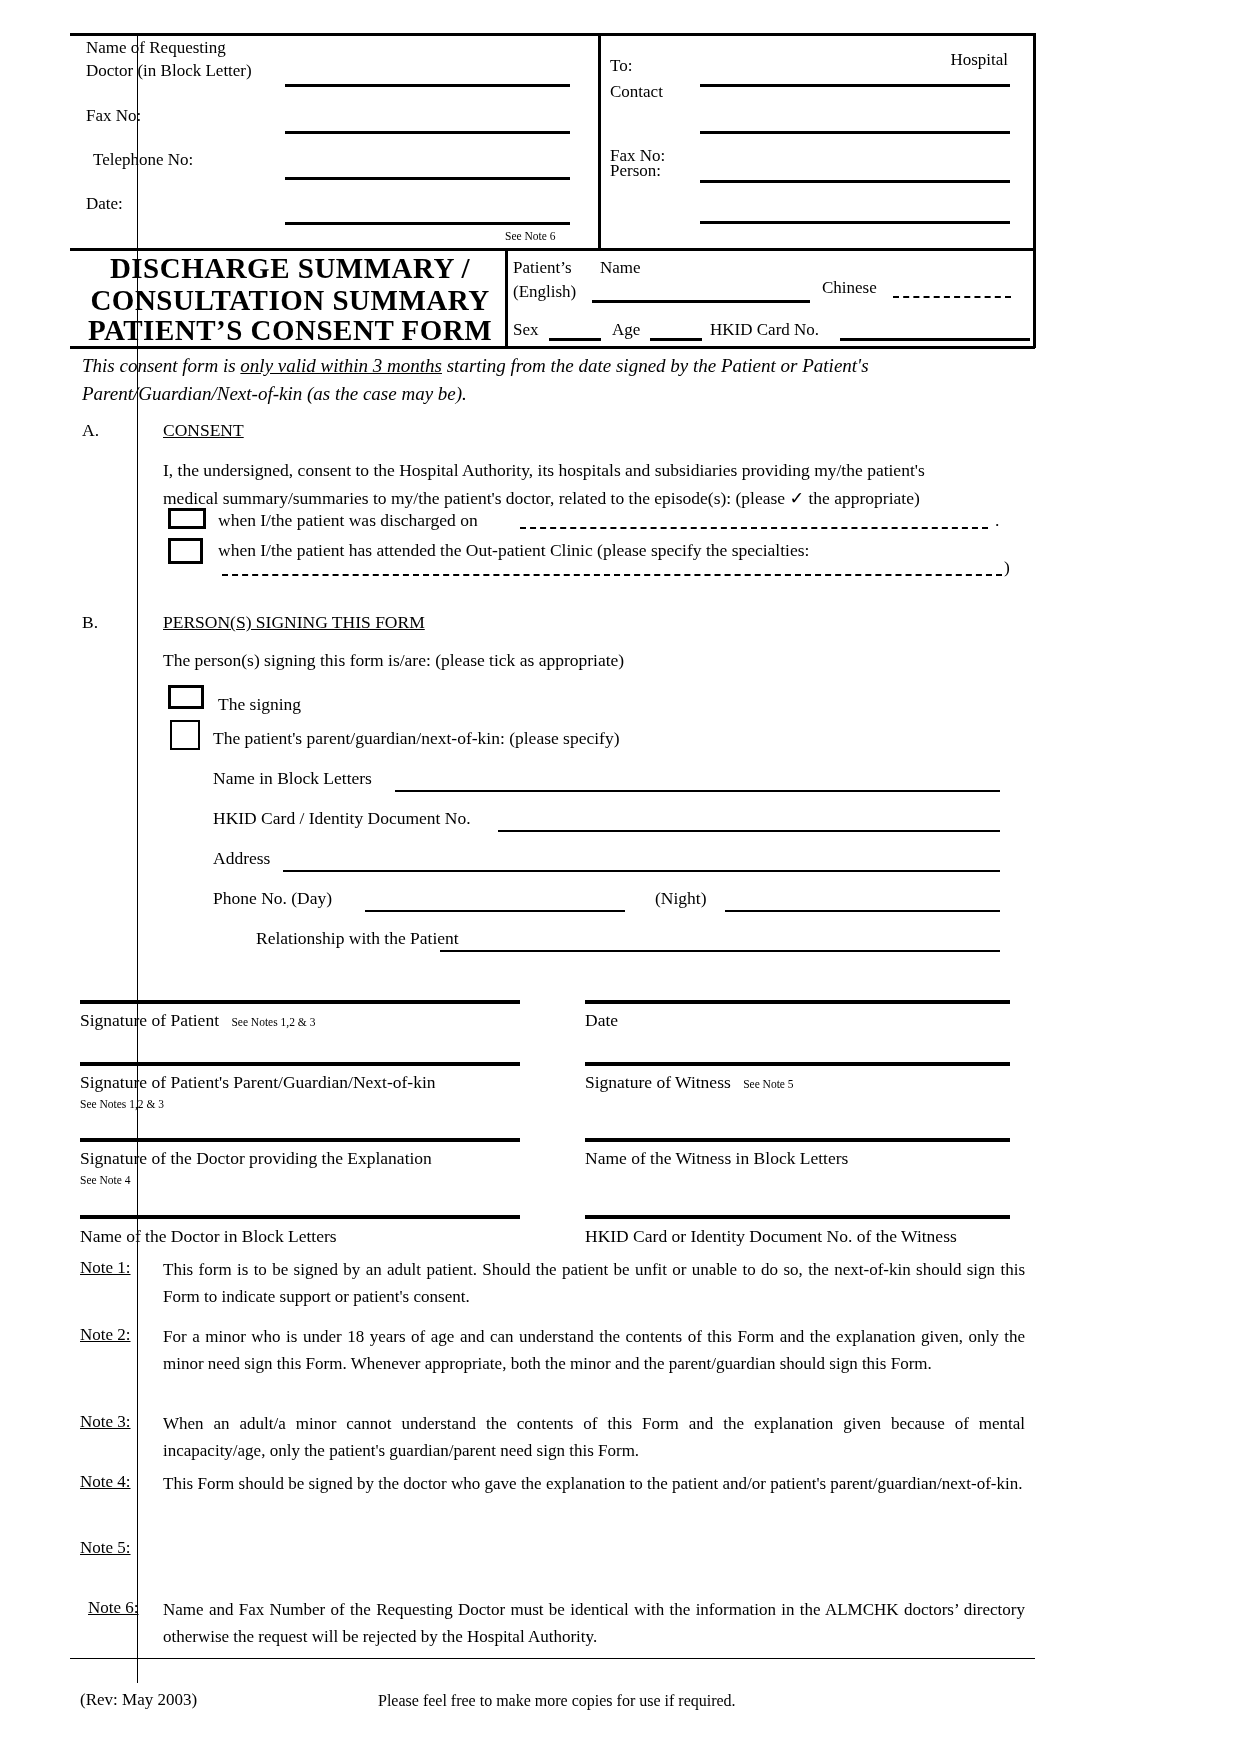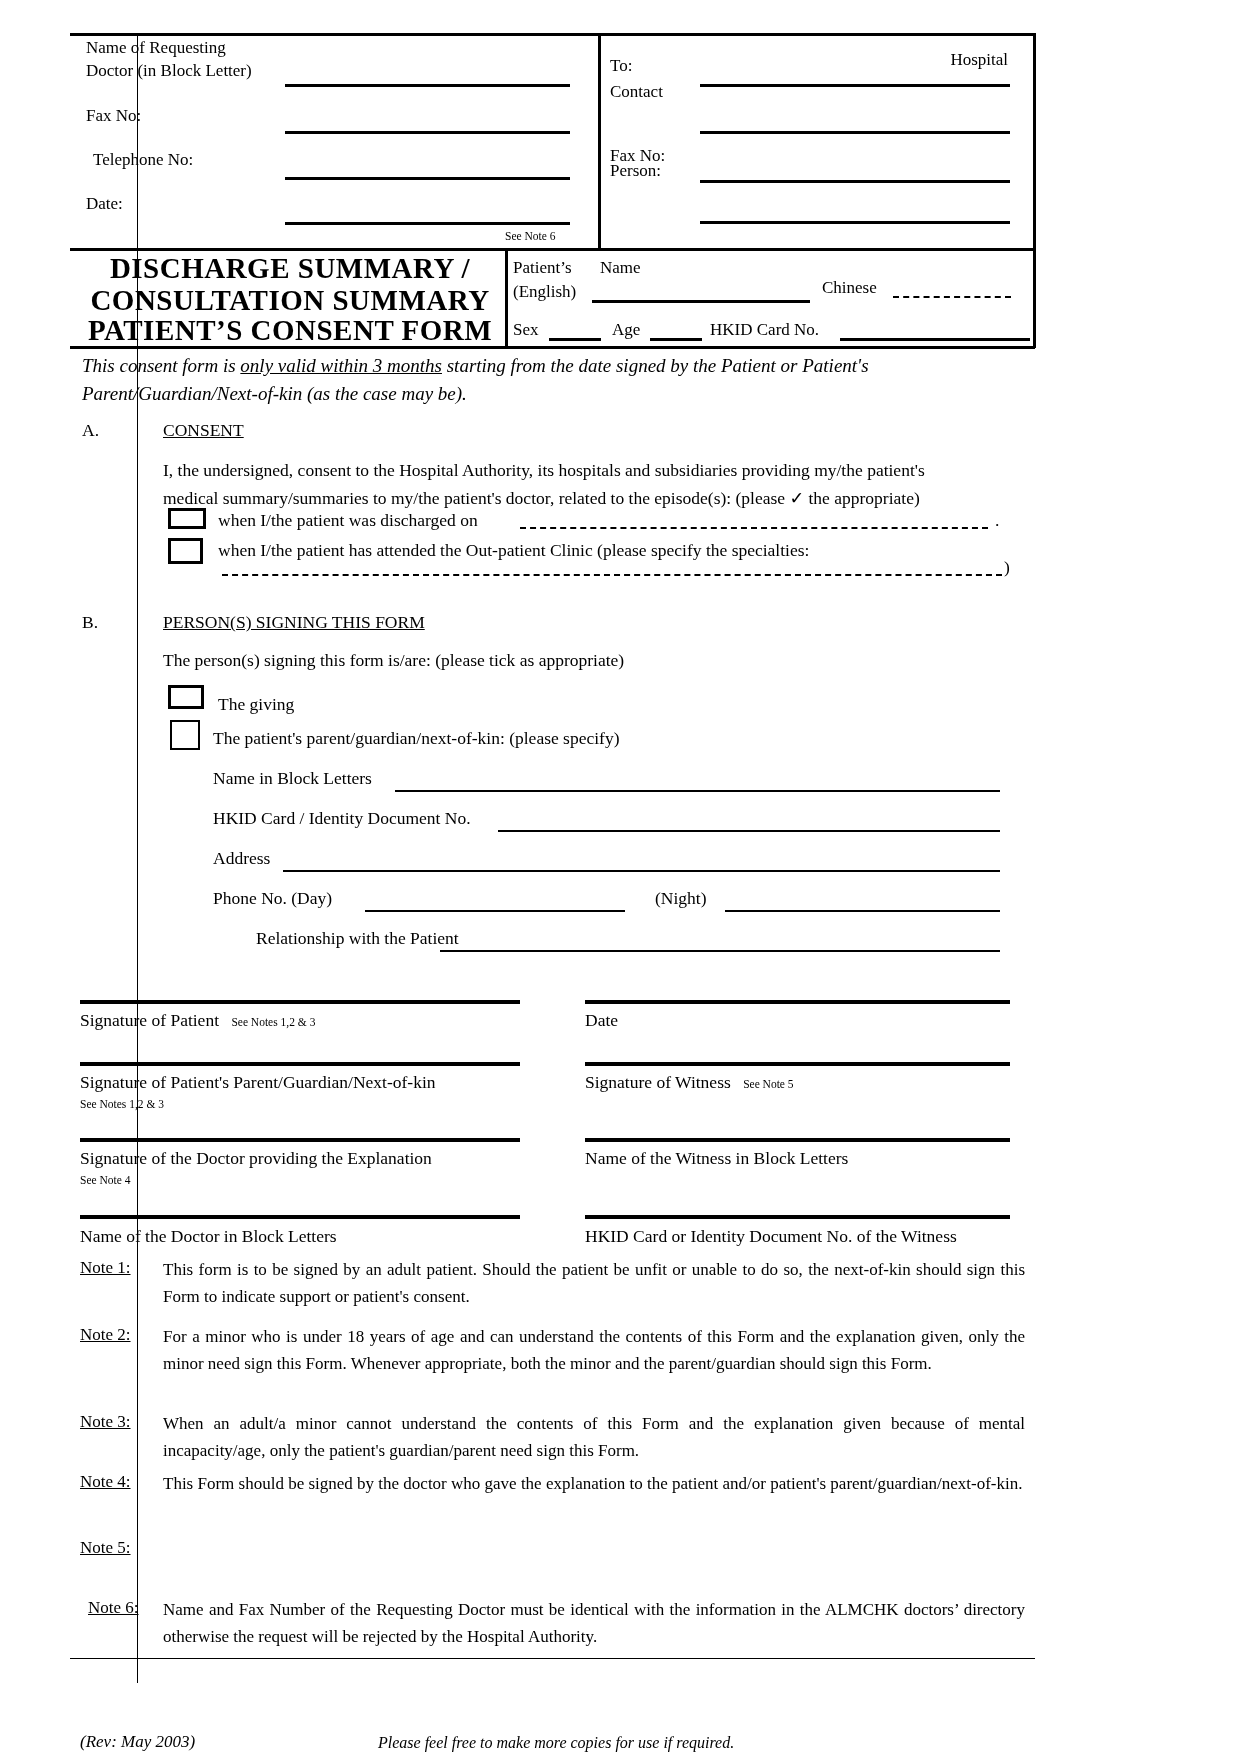--- a/index.html
+++ b/index.html
@@ -2,21 +2,21 @@
 <html><head>
 <meta charset="utf-8">
 <style>
   html,body{margin:0;padding:0;background:#e8e8e8;}
   #page{position:relative;width:1240px;height:1754px;background:#ffffff;margin:0 auto;
         font-family:"Liberation Serif",serif;color:#000;}
   .ab{position:absolute;}
   .t{font-size:17px;white-space:nowrap;}
   .t18{font-size:17.5px;white-space:nowrap;}
   .sm{font-size:11.5px;white-space:nowrap;}
-  .i{font-style:italic;margin-top:42px;}
+  .i{}
   .u{text-decoration:underline;}
   .ttl{font-size:29px;font-weight:bold;letter-spacing:.5px;white-space:nowrap;}
   .ln{height:0;border-bottom:3px solid #000;}
   .ln4{height:0;border-bottom:4px solid #000;}
   .ln2{height:0;border-bottom:2px solid #000;}
   .ln1{height:0;border-bottom:1.5px solid #000;}
   .dln{height:0;border-bottom:2px dashed #000;}
   .vln{width:0;border-left:3px solid #000;}
   .vln1{width:0;border-left:1.5px solid #000;}
   .cb{border:3px solid #000;background:#fff;}
@@ -93,21 +93,21 @@
   <div class="ab cb" style="left:168px;top:538px;width:29px;height:20px;"></div>
   <div class="ab t18" style="left:218px;top:540px;">when I/the patient has attended the Out-patient Clinic (please specify the specialties:</div>
   <div class="ab dln" style="left:222px;top:574px;width:780px;"></div>
   <div class="ab t18" style="left:1004px;top:557px;">)</div>
 
   <div class="ab t18" style="left:82px;top:612px;">B.</div>
   <div class="ab t18 u" style="left:163px;top:612px;">PERSON(S) SIGNING THIS FORM</div>
   <div class="ab t18" style="left:163px;top:650px;">The person(s) signing this form is/are: (please tick as appropriate)</div>
 
   <div class="ab cb" style="left:168px;top:685px;width:30px;height:18px;"></div>
-  <div class="ab t18" style="left:218px;top:694px;">The giving</div>
+  <div class="ab t18" style="left:218px;top:694px;">The signing</div>
 
   <div class="ab cbthin" style="left:170px;top:720px;width:26px;height:26px;"></div>
   <div class="ab t18" style="left:213px;top:728px;">The patient's parent/guardian/next-of-kin: (please specify)</div>
 
   <div class="ab t18" style="left:213px;top:768px;">Name in Block Letters</div>
   <div class="ab ln2" style="left:395px;top:790px;width:605px;"></div>
 
   <div class="ab t18" style="left:213px;top:808px;">HKID Card / Identity Document No.</div>
   <div class="ab ln2" style="left:498px;top:830px;width:502px;"></div>
 

